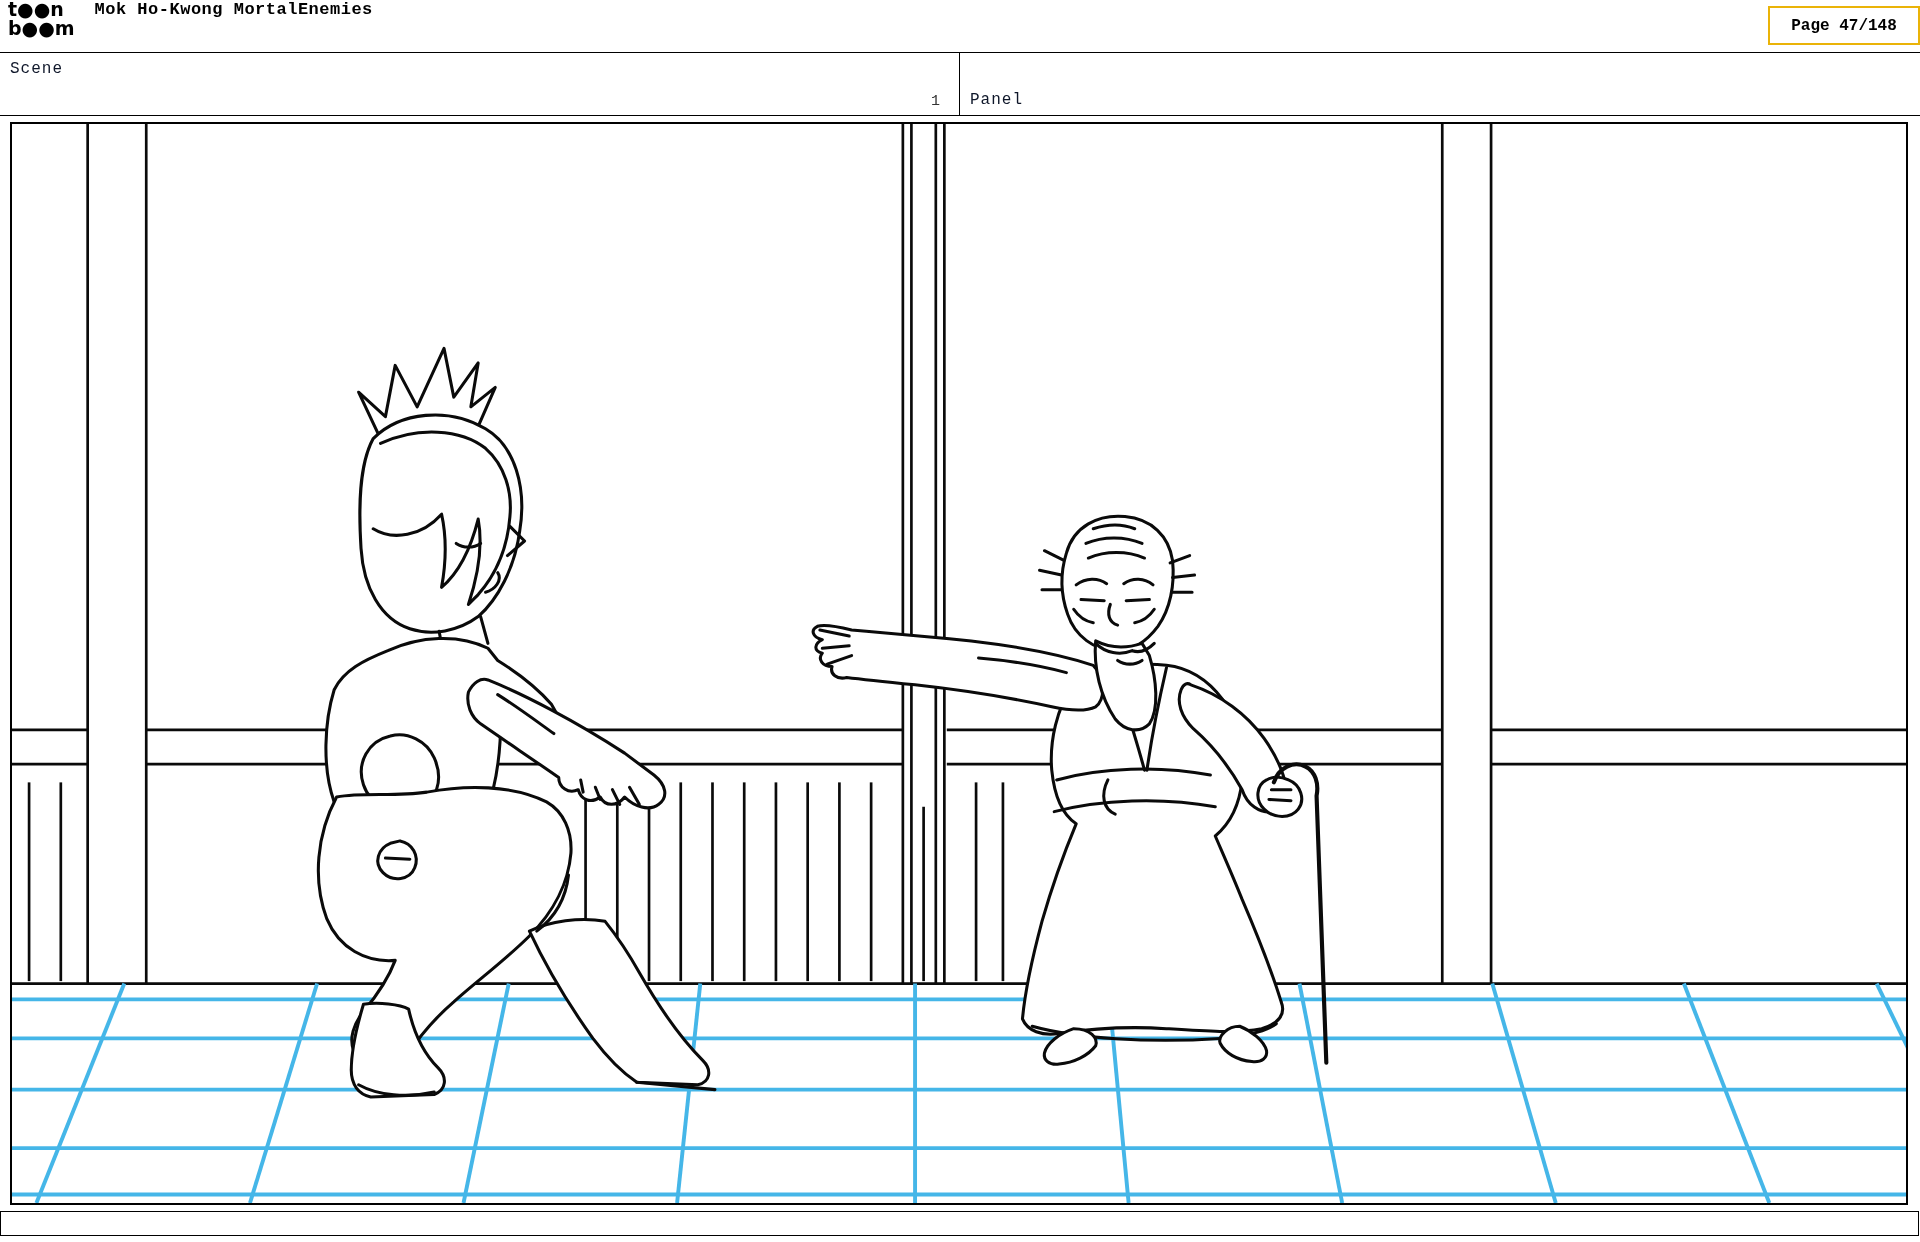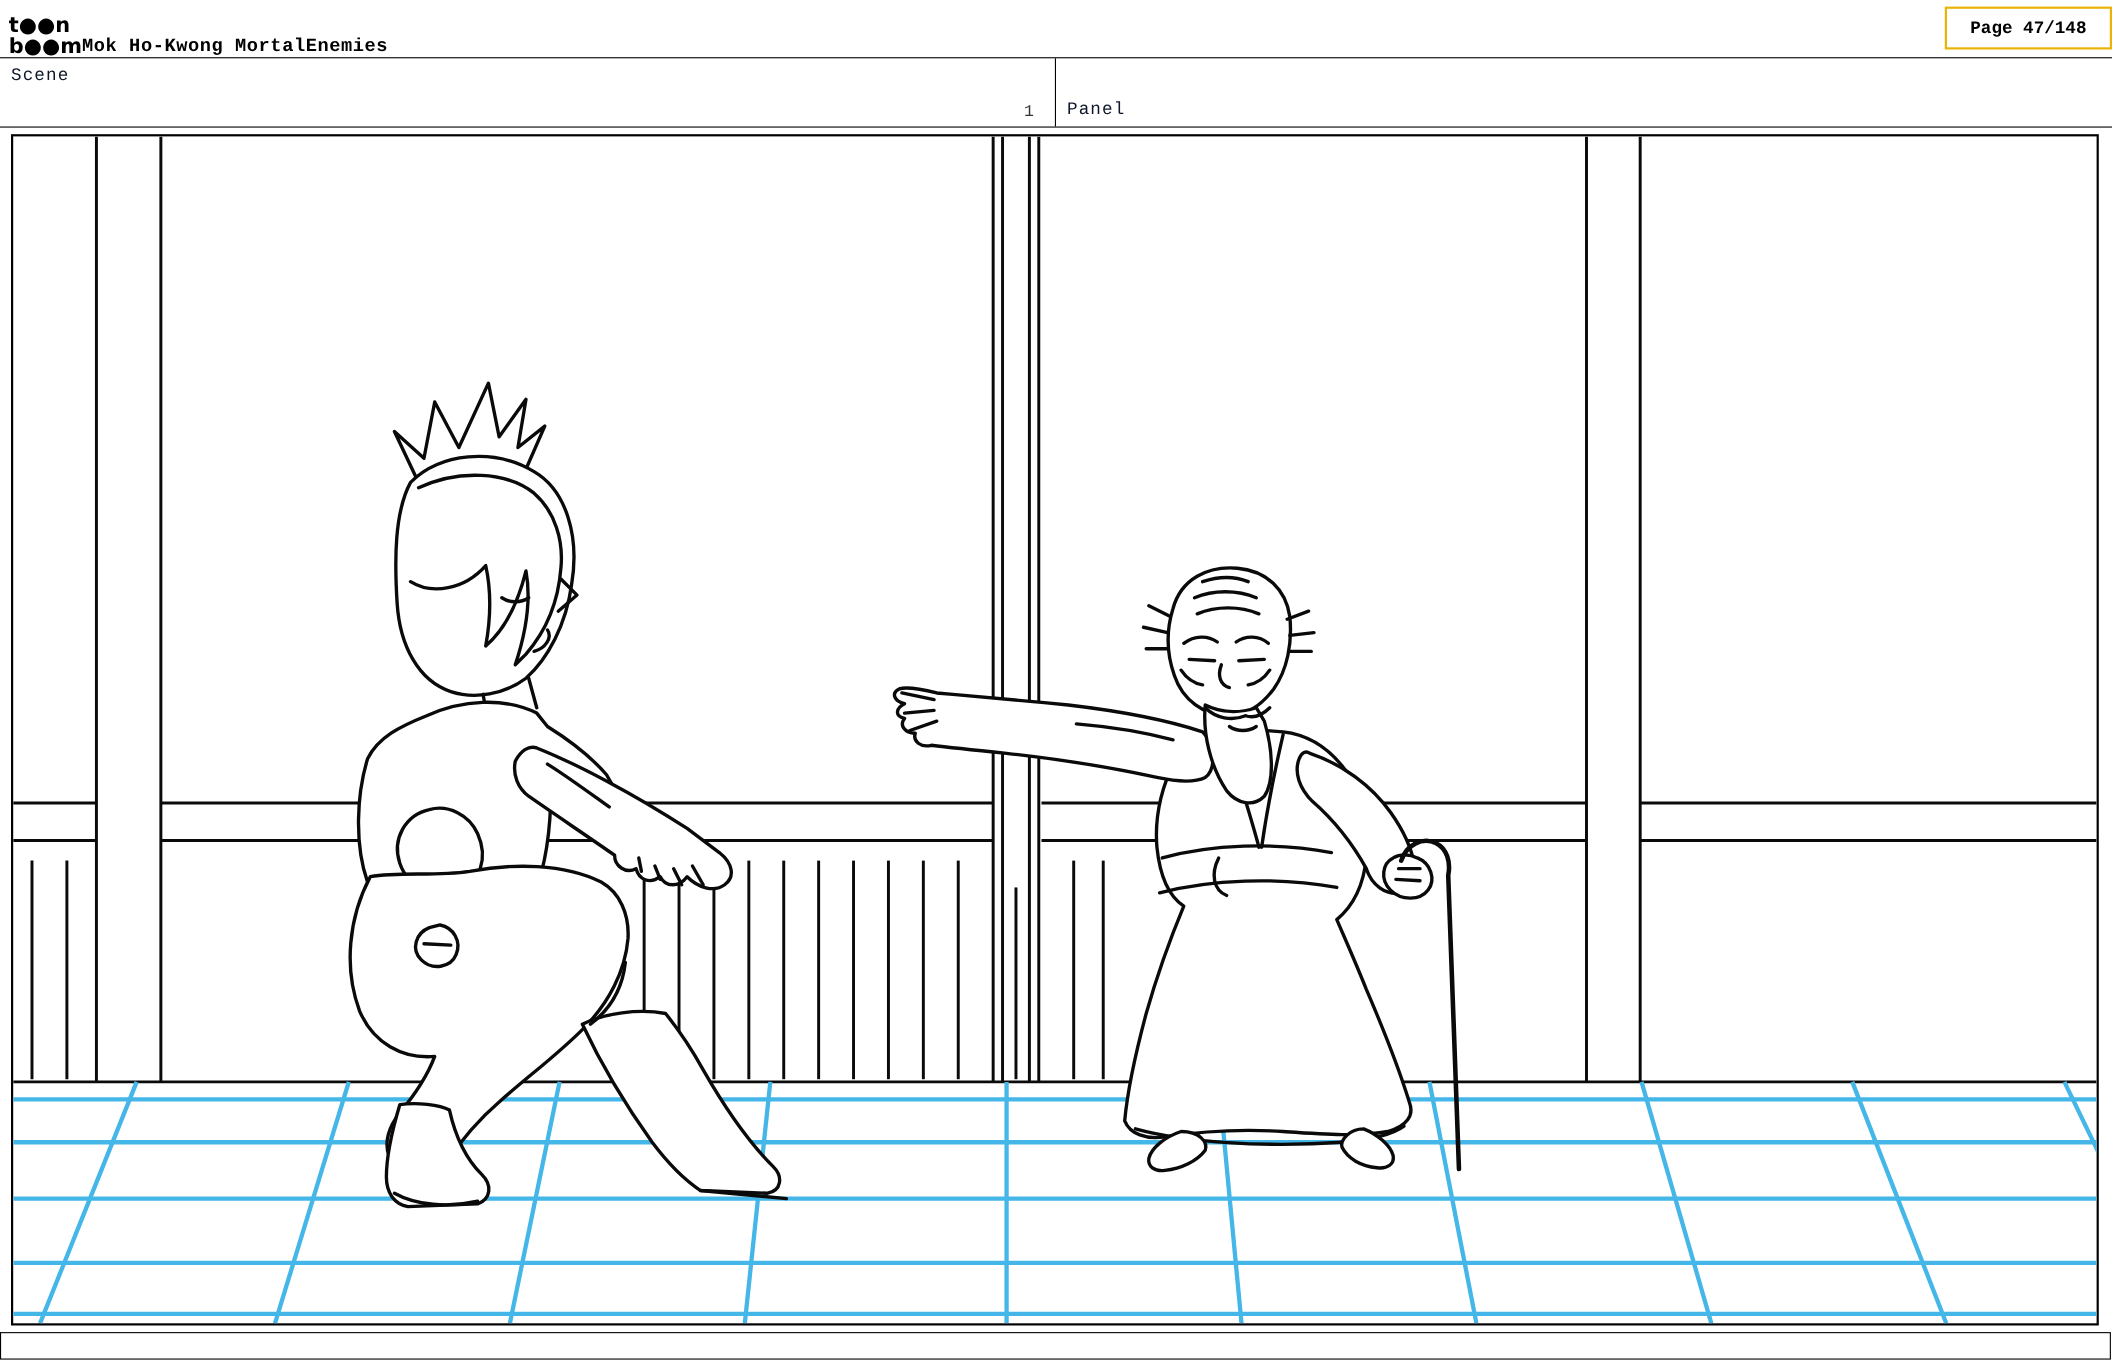--- a/index.html
+++ b/index.html
@@ -6,28 +6,28 @@
   * { box-sizing: border-box; margin:0; padding:0; }
   html,body { background:#fff; }
   body {
     width:1920px; height:1242px; position:relative;
     font-family:"Liberation Mono","DejaVu Sans Mono",monospace;
     color:#000; overflow:hidden;
   }
   
   .topbar {
     position:absolute; left:0; top:0; width:1920px; height:53px;
-    border-bottom:1px solid #000; display:flex; align-items:flex-end;
+    border-bottom:1px solid #000; display:flex; align-items:flex-start;
   }
   .logo {
     margin-left:8px; font-family:"DejaVu Sans",sans-serif; font-weight:bold;
     font-size:19px; line-height:19px; letter-spacing:0px; color:#000;
   }
   .logo span { display:block; }
-  .doc-title { font-weight:bold; font-size:17px; letter-spacing:0.5px; }
+  .doc-title { margin-left:20px; font-weight:bold; font-size:17px; letter-spacing:0.5px; }
   .pagebox {
     position:absolute; right:0; top:6px; width:152px; height:39px;
     border:2px solid #eab308; display:flex; align-items:center; justify-content:center;
     font-weight:bold; font-size:16px;
   }
   
   .meta-row {
     position:absolute; left:0; top:53px; width:1920px; height:63px;
     border-bottom:1px solid #000; display:flex;
   }

